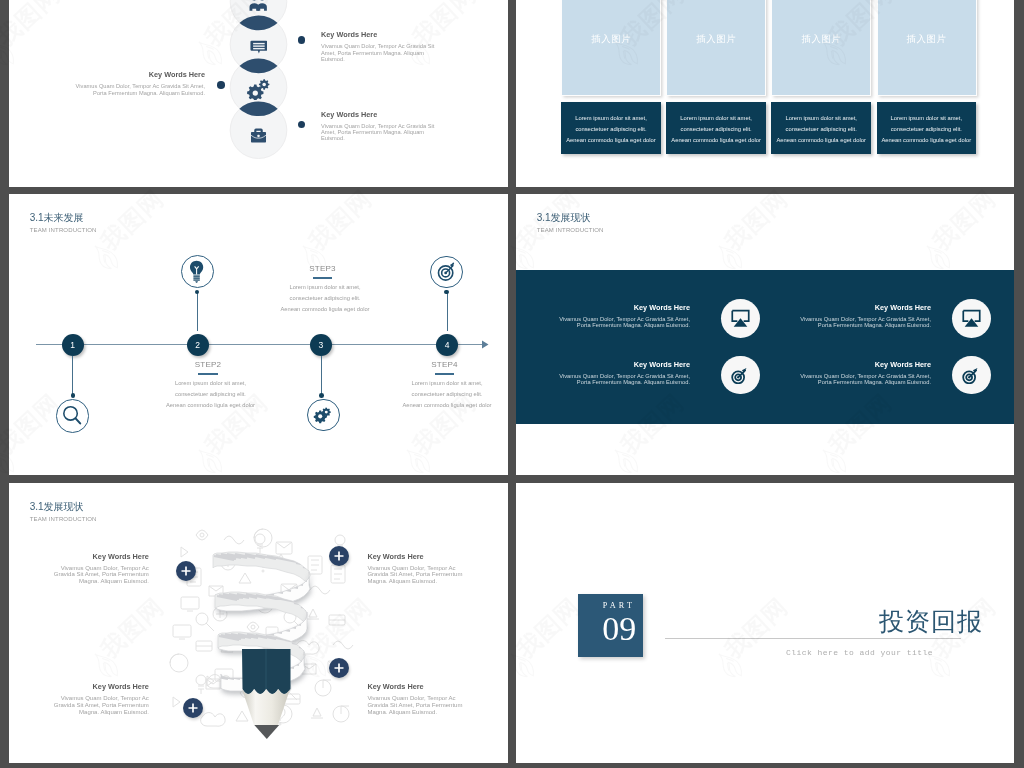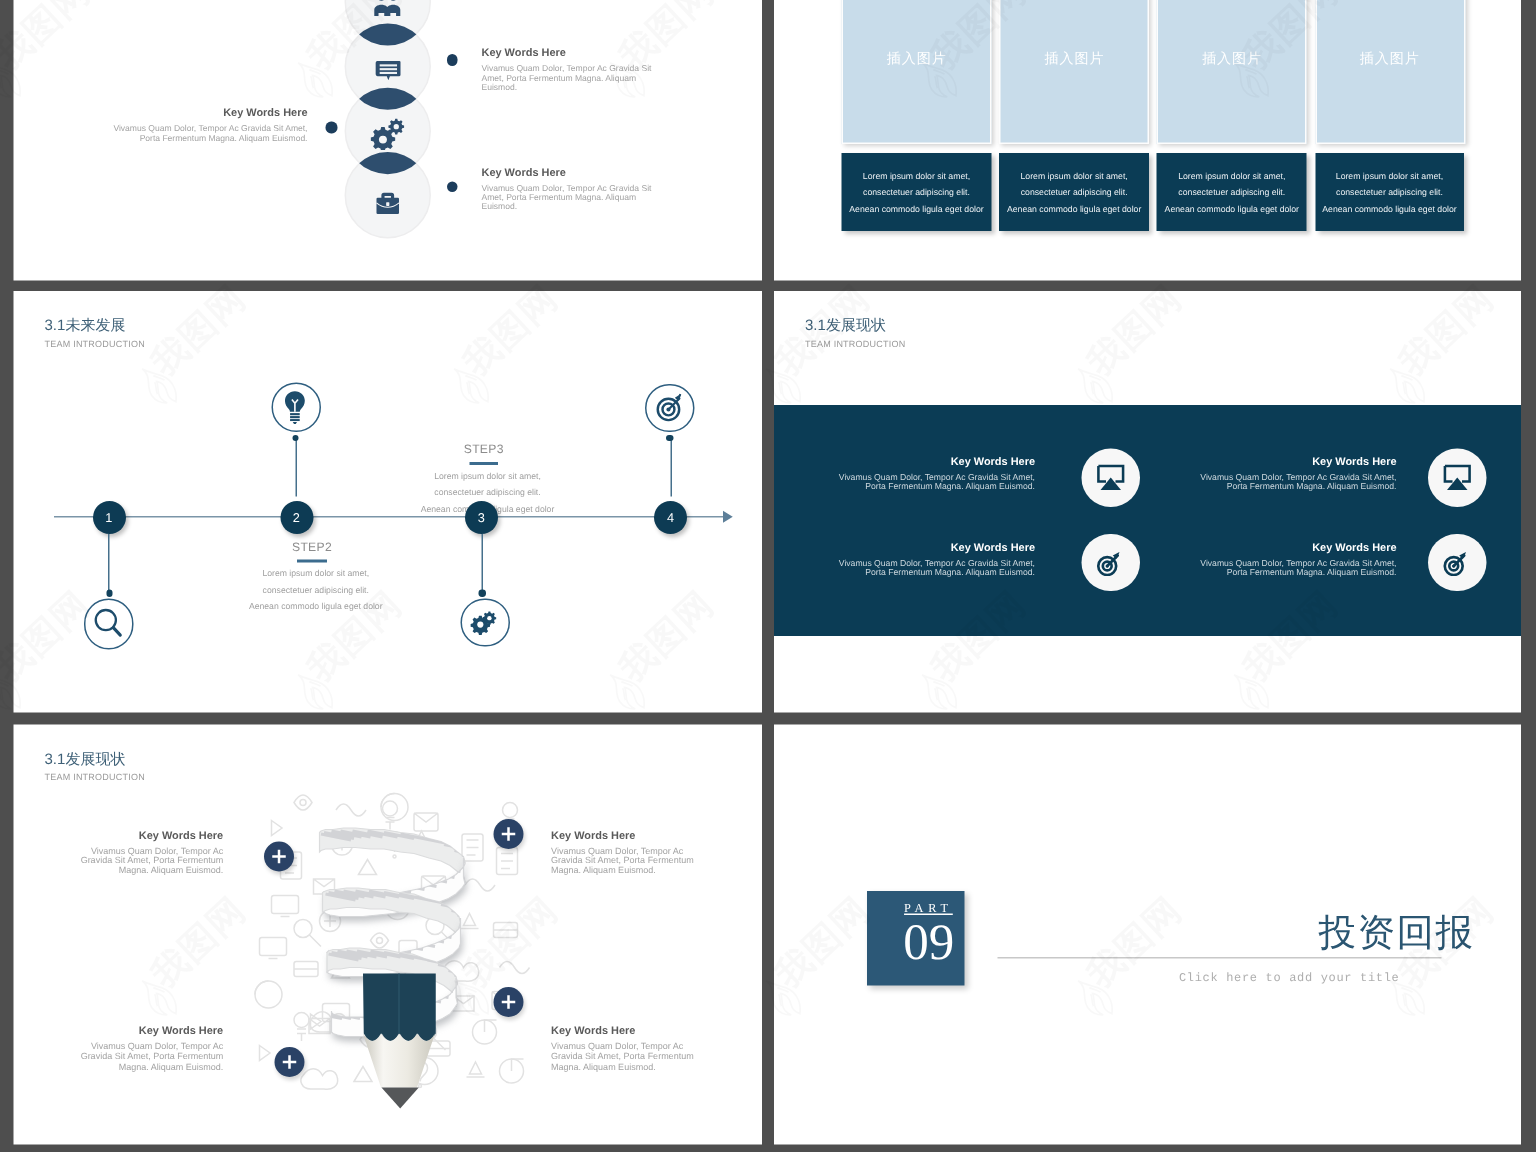--- a/index.html
+++ b/index.html
@@ -69,21 +69,21 @@
   .spiralshape .rbb{fill:#eceded;stroke:#dbdcdd;stroke-width:.8;}
   .spiralshape .rbf{fill:#fdfdfd;stroke:#d6d7d9;stroke-width:.8;
       filter:drop-shadow(1px 3px 2.5px rgba(120,125,130,.45));}
   .treads{fill:none;stroke:#d2d3d6;stroke-width:2.1;stroke-linecap:butt;}
   #doodles{stroke:#e2e2e2;}
 
   
   .partbox{position:absolute;background:#2c5877;box-shadow:2px 2px 4px rgba(0,0,0,.2);
       color:#fff;text-align:center;font-family:"Liberation Serif",serif;}
   .partbox{padding-right:7px;box-sizing:border-box;text-align:right;}
-  .partbox .pt{font-size:8.2px;letter-spacing:3.2px;margin-top:7px;padding-right:1px;text-decoration:underline;}
+  .partbox .pt{font-size:8.2px;letter-spacing:3.2px;margin-top:7px;padding-right:1px;}
   .partbox .pn{font-size:34px;line-height:34px;margin-top:2px;}
   .t6{position:absolute;font-size:25px;color:#2b5672;letter-spacing:1px;}
   .line6{position:absolute;height:1px;background:#c8c8c8;}
   .sub6{position:absolute;font-family:"Liberation Mono",monospace;font-size:8px;
       color:#aeaeae;letter-spacing:.45px;}
 </style>
 </head>
 <body>
 
 <div class="grid">
@@ -248,21 +248,21 @@
   <div class="sdot" style="left:185.5px;top:95.6px;"></div>
   <div class="num" style="left:177.5px;top:139.5px;">
     <span>2</span>
   </div>
   <div class="step" style="left:144px;top:165px;width:110px;">
     <div class="h">STEP2</div>
     <div class="u"></div>
     <div class="p">Lorem ipsum dolor sit amet,<br>consectetuer adipiscing elit.<br>Aenean commodo ligula eget dolor</div>
   </div>
 
-  <div class="step" style="left:258.5px;top:100px;width:110px;">
+  <div class="step" style="left:258.5px;top:69px;width:110px;">
     <div class="h">STEP3</div>
     <div class="u"></div>
     <div class="p">Lorem ipsum dolor sit amet,<br>consectetuer adipiscing elit.<br>Aenean commodo ligula eget dolor</div>
   </div>
   <div class="num" style="left:300.9px;top:139.5px;">
     <span>3</span>
   </div>
   <div class="stem" style="left:312.2px;top:162px;height:39px;"></div>
   <div class="sdot" style="left:310.4px;top:199px;"></div>
   <div class="iccirc" style="left:298.4px;top:205.2px;width:32.2px;height:32.2px;">
@@ -285,20 +285,25 @@
       <circle cx="9.8" cy="12.2" r="1.55" fill="#1d4c6b"></circle>
       <path d="M9.8 12.2 L18.1 3.9" stroke="#1d4c6b" stroke-width="1.6" stroke-linecap="round"></path>
       <path d="M14.6 3.3l4.2-2.6q.5-.3.3.3l-2.4 4.2z" fill="#1d4c6b"></path>
           <path d="M18.8.7 L17 5.2" stroke="#1d4c6b" stroke-width="1.5" fill="none"></path>
     </svg>
   </div>
   <div class="stem" style="left:437.5px;top:97.9px;height:39px;"></div>
   <div class="sdot" style="left:435.2px;top:95.6px;"></div>
   <div class="num" style="left:427px;top:139.5px;">
     <span>4</span>
+  </div>
+  <div class="step" style="left:380.5px;top:165px;width:110px;">
+    <div class="h">STEP4</div>
+    <div class="u"></div>
+    <div class="p">Lorem ipsum dolor sit amet,<br>consectetuer adipiscing elit.<br>Aenean commodo ligula eget dolor</div>
   </div>
 </div>
 
 <div class="slide" id="s4">
   <div class="hd">
     <div class="t">3.1发展现状</div>
     <div class="s">TEAM INTRODUCTION</div>
   </div>
   <div class="band" style="left:0;top:76px;width:498px;height:154px;"></div>
 

